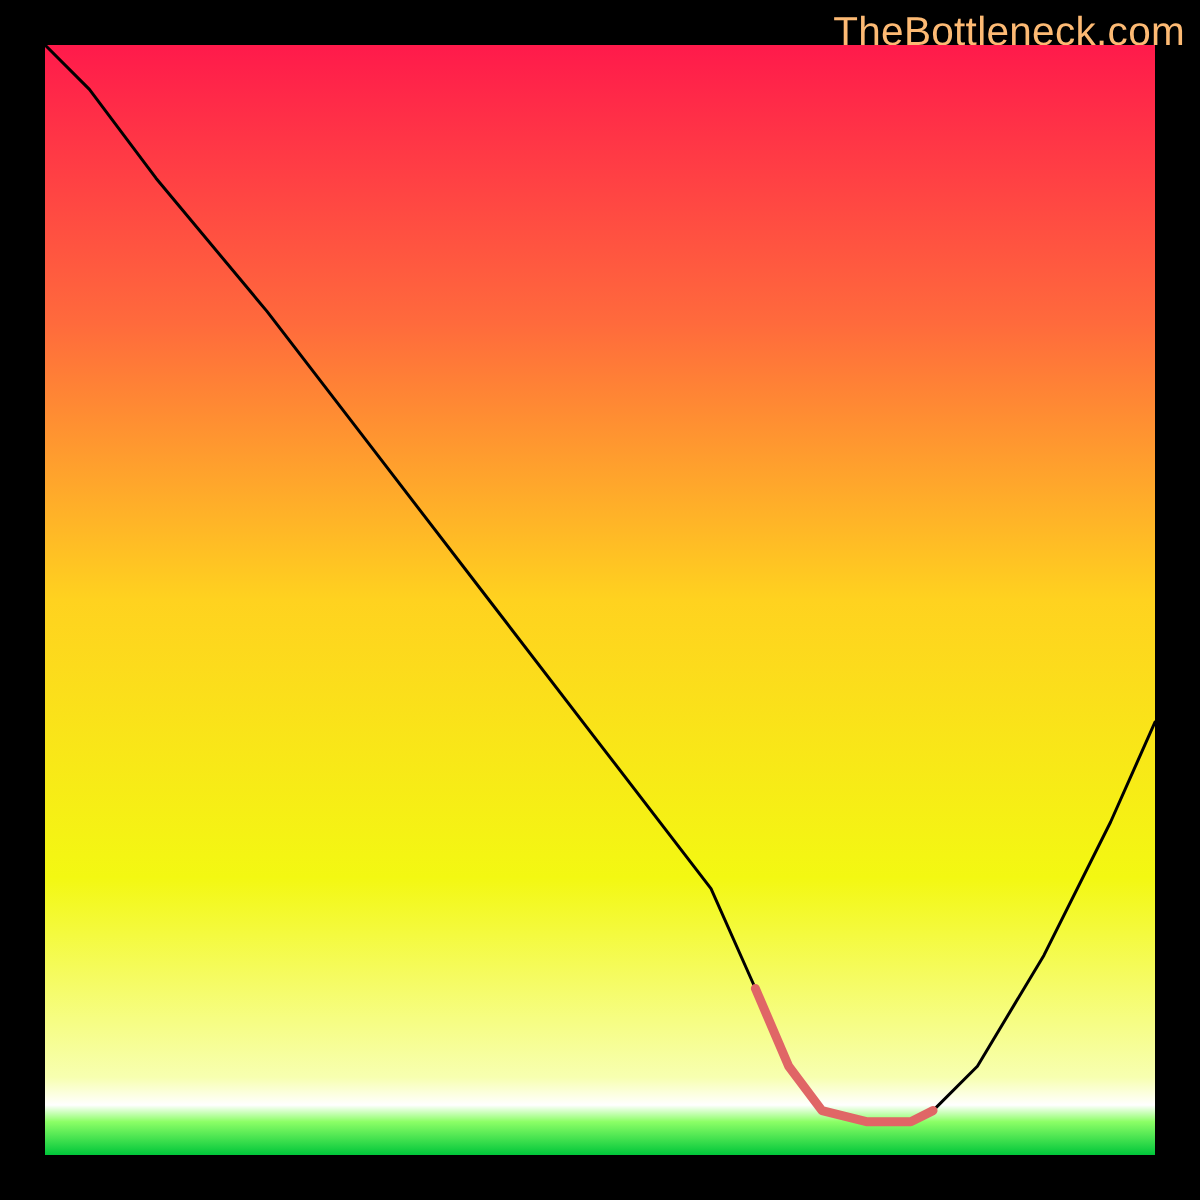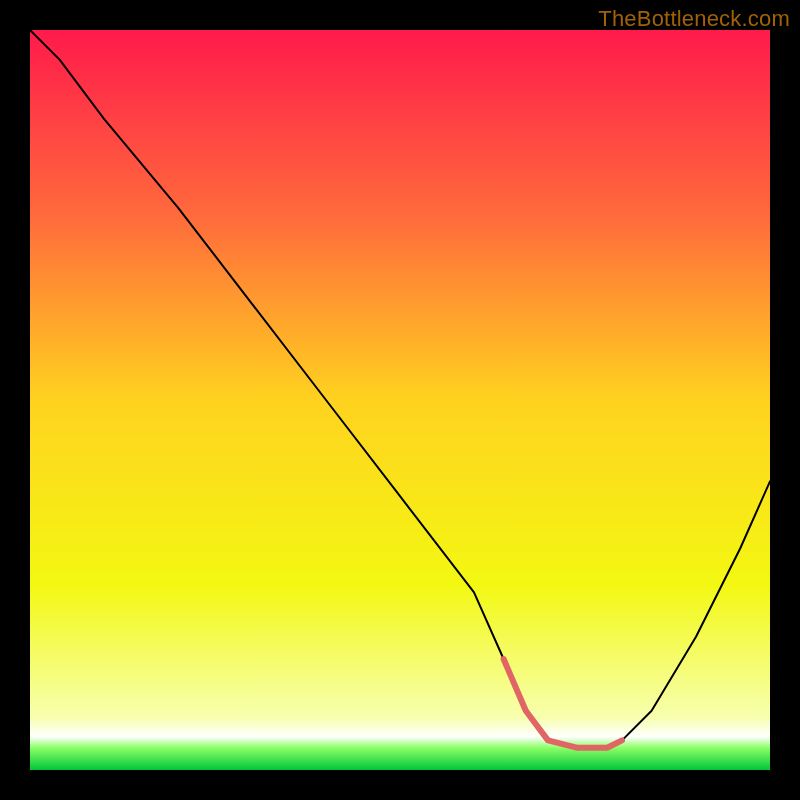--- a/index.html
+++ b/index.html
@@ -14,23 +14,23 @@
     position: relative;
     width: 800px;
     height: 800px;
     background: #000;
   }
   .watermark {
     position: absolute;
     top: 6px;
     right: 10px;
     font-family: Arial, Helvetica, sans-serif;
-    font-size: 22px;
+    font-size: 27px;
     font-weight: 500;
-    color: #a16207;
+    color: #fdba74;
     letter-spacing: 0.2px;
   }
   svg {
     position: absolute;
     top: 30px;
     left: 30px;
   }
 </style>
 </head>
 <body>

